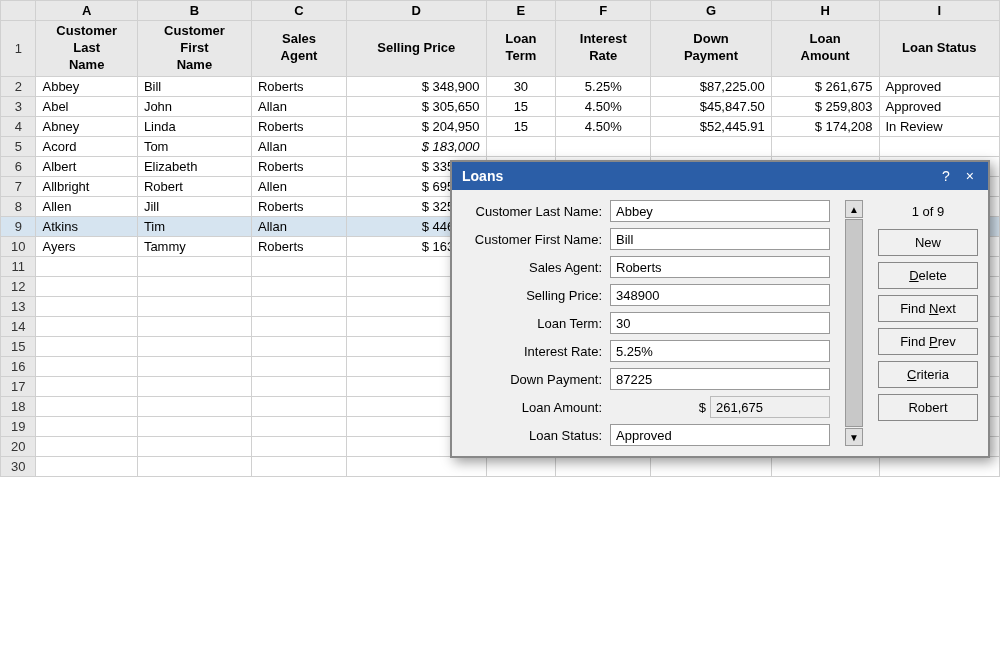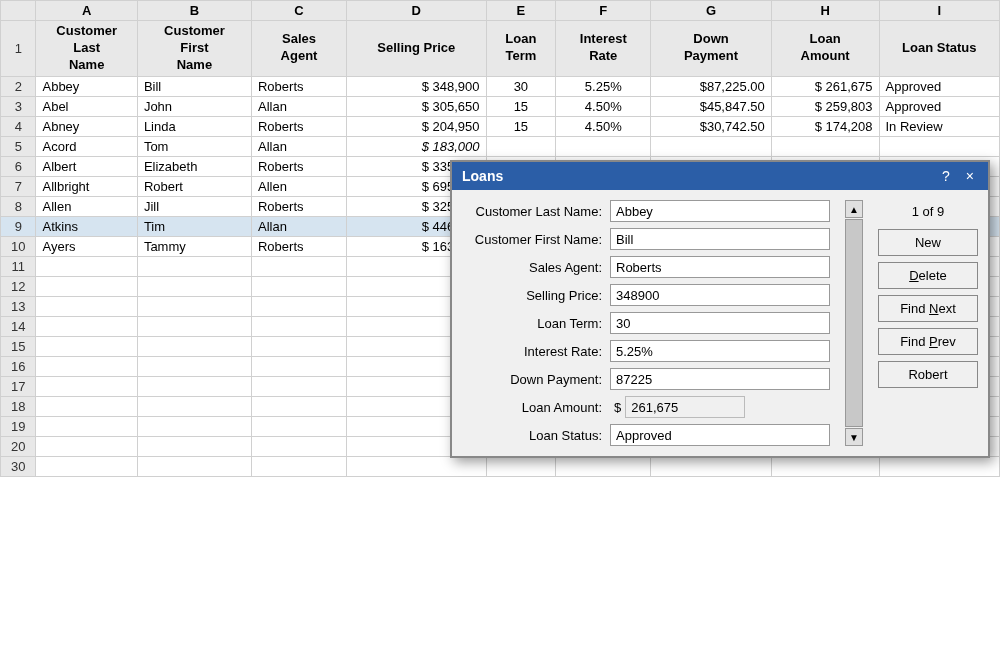--- a/index.html
+++ b/index.html
@@ -125,20 +125,21 @@
       flex: 1;
       display: flex;
       flex-direction: column;
       gap: 6px;
     }
 
     .form-row {
       display: flex;
       align-items: center;
       gap: 8px;
+      justify-content: space-between;
     }
 
     .form-label {
       width: 140px;
       text-align: right;
       font-size: 13px;
       flex-shrink: 0;
     }
 
     .form-input {
@@ -311,21 +312,21 @@
           <td class="data-cell">Approved</td>
         </tr>
         <tr>
           <td class="row-num">4</td>
           <td class="data-cell">Abney</td>
           <td class="data-cell">Linda</td>
           <td class="data-cell">Roberts</td>
           <td class="data-cell" style="text-align: right;">$ 204,950</td>
           <td class="data-cell" style="text-align: center;">15</td>
           <td class="data-cell" style="text-align: center;">4.50%</td>
-          <td class="data-cell" style="text-align: right;">$30,742.50</td>
+          <td class="data-cell" style="text-align: right;">$52,445.91</td>
           <td class="data-cell" style="text-align: right;">$ 174,208</td>
           <td class="data-cell">In Review</td>
         </tr>
         <tr>
           <td class="row-num">5</td>
           <td class="data-cell">Acord</td>
           <td class="data-cell">Tom</td>
           <td class="data-cell">Allan</td>
           <td class="data-cell" style="text-align: right; font-style: italic;">$ 183,000</td>
           <td class="data-cell" style="text-align: center;"></td>
@@ -587,16 +588,17 @@
       <div class="scroll-track"></div>
       <div class="scroll-arrow">▼</div>
     </div>
 
     <div class="dialog-sidebar">
       <div class="record-counter">1 of 9</div>
       <button class="side-btn">New</button>
       <button class="side-btn"><span><span class="underline">D</span>elete</span></button>
       <button class="side-btn"><span>Find <span class="underline">N</span>ext</span></button>
       <button class="side-btn"><span>Find <span class="underline">P</span>rev</span></button>
+      <button class="side-btn"><span><span class="underline">C</span>riteria</span></button>
       <button class="side-btn">Robert</button>
     </div>
   </div>
 </div>
 
 </body></html>

